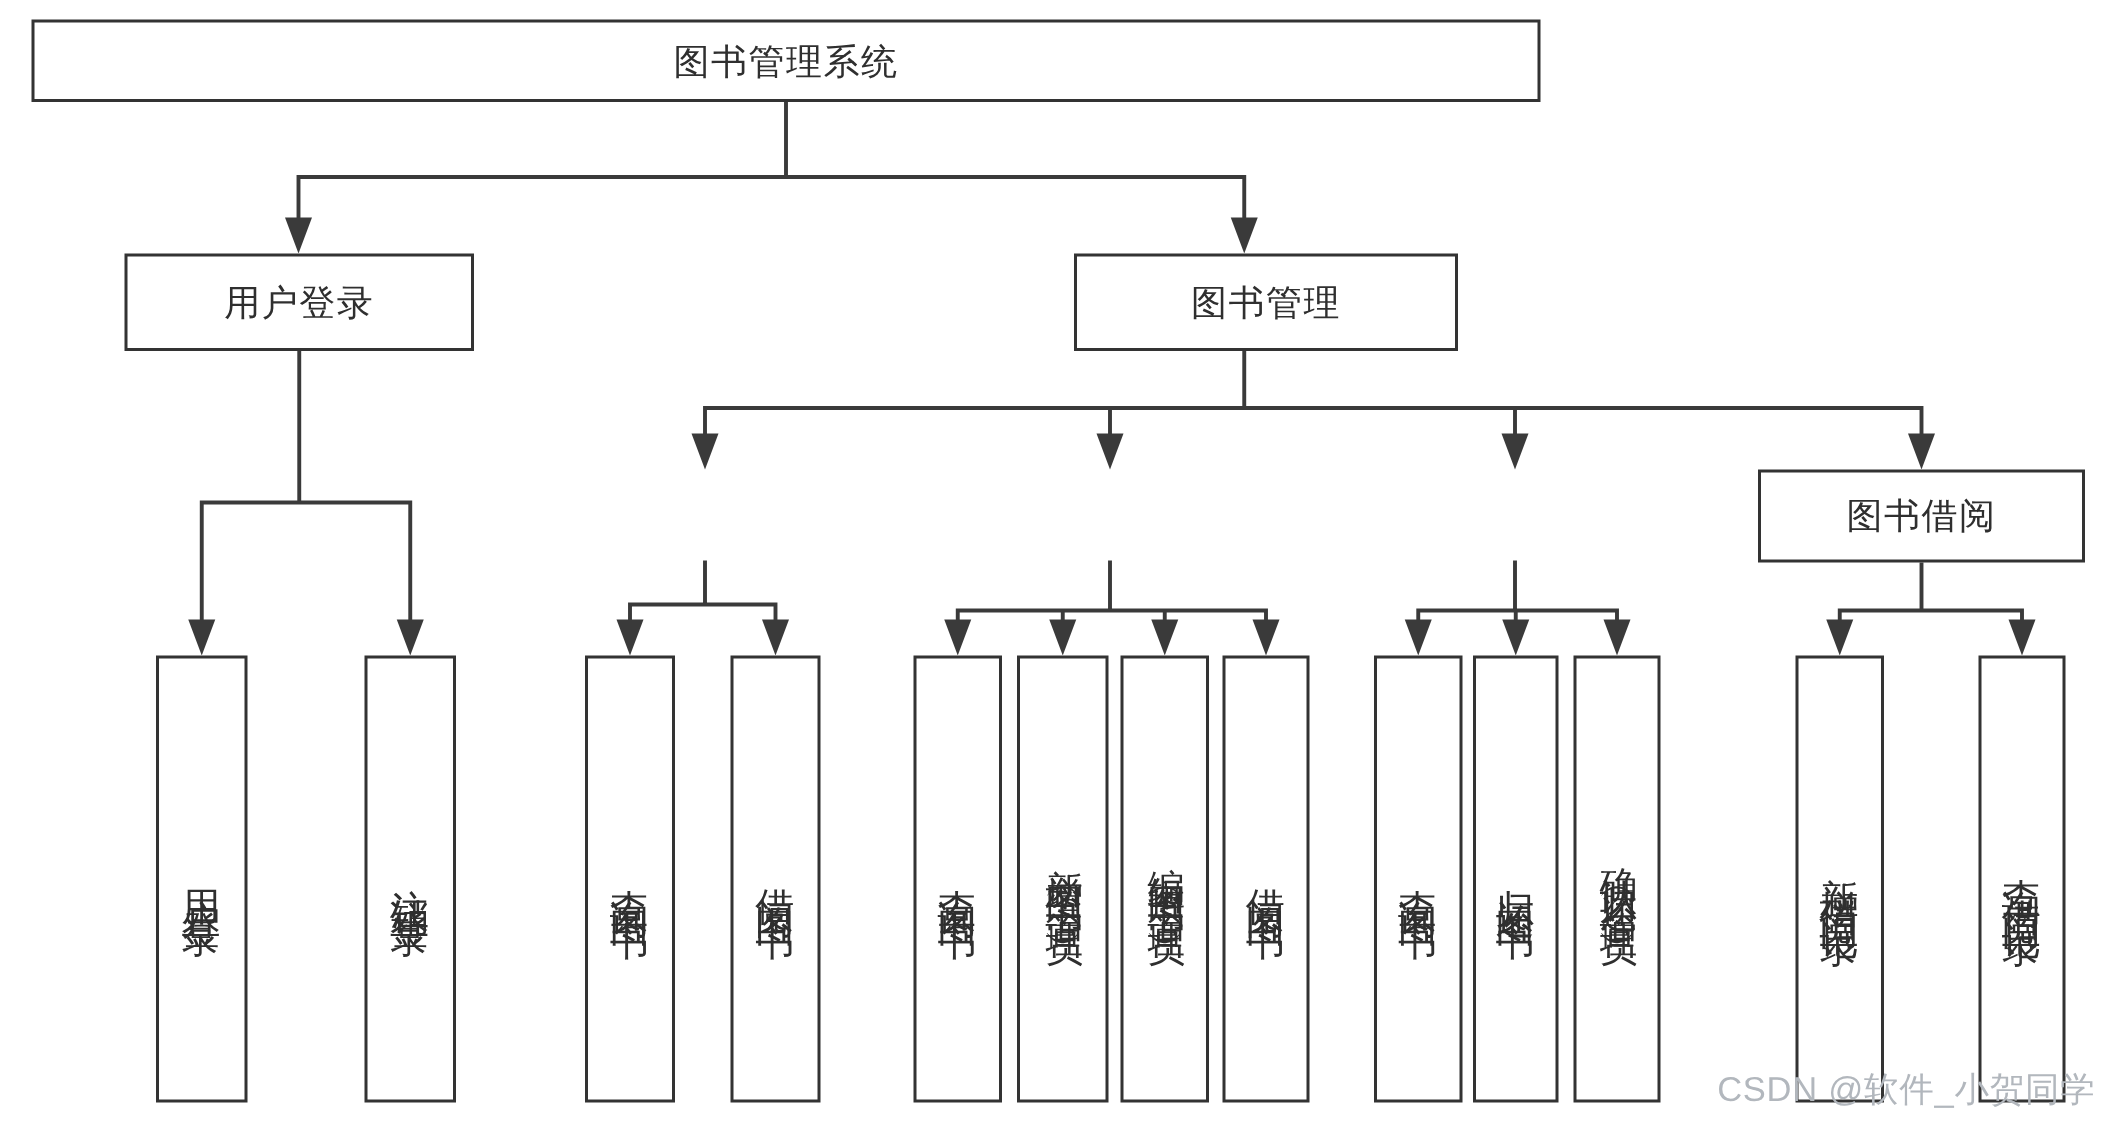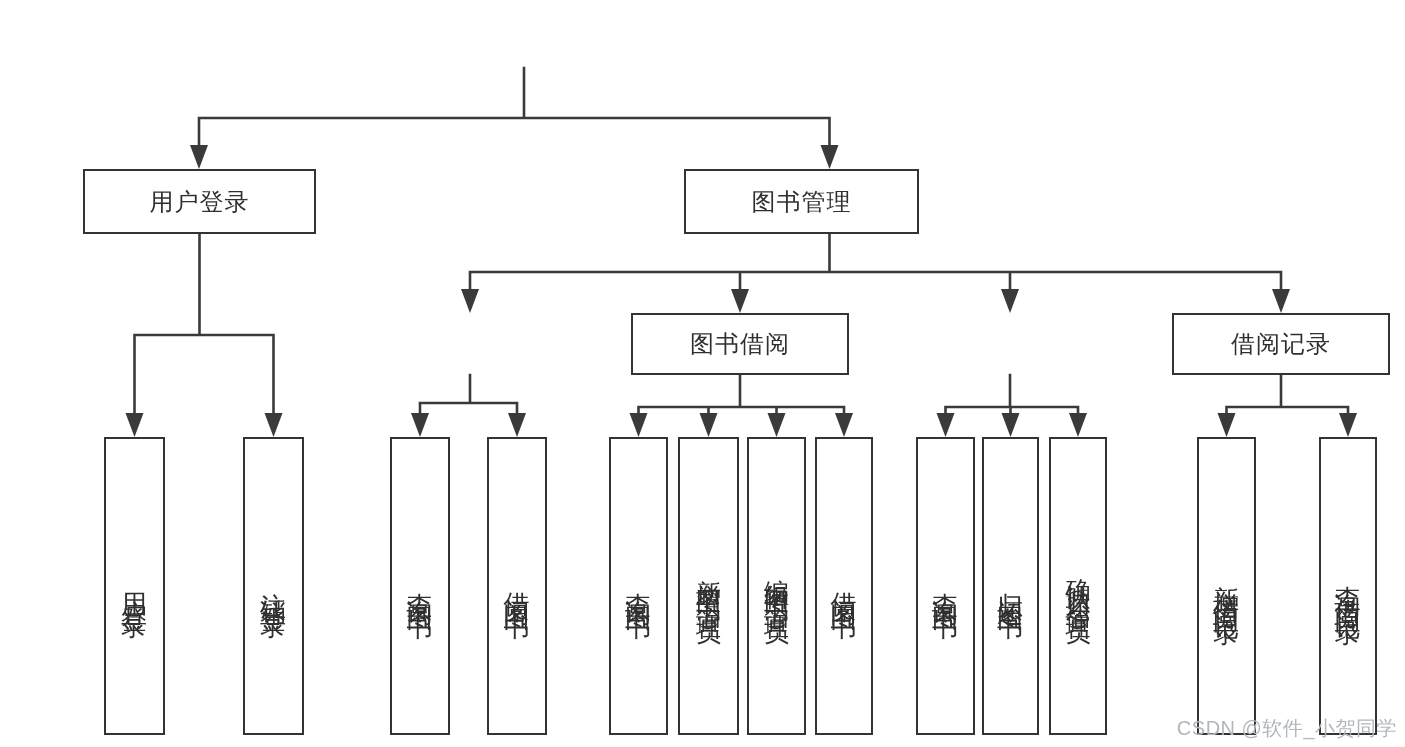--- a/index.html
+++ b/index.html
@@ -35,21 +35,21 @@
     font-size: 26px;
     letter-spacing: 7px;
     line-height: 1;
   }
   .leaf.long { letter-spacing: 6px; font-size: 25px; }
   .node span { display: block; }
   #watermark {
     position: absolute;
     right: 8px;
     bottom: 5px;
-    font-size: 20px;
+    font-size: 23px;
     color: var(--watermark, #b2b7bd);
     letter-spacing: 0.5px;
     z-index: 5;
     white-space: nowrap;
   }
 </style>
 </head>
 <body>
 
 <div id="canvas" style="--bg: #ffffff; --border: #333333; --text: #2f2f2f; --watermark: #b2b7bd;">
@@ -76,33 +76,33 @@
       <polygon points="835,413 853,413 844,437" fill="#3a3a3a"></polygon>
       <path d="M 1010 375 V 407 M 945.5 407 H 1078 M 945.5 407 V 416 M 1010.5 407 V 416 M 1078 407 V 416" fill="none" stroke="#3a3a3a" stroke-width="2.6" stroke-linecap="square"></path>
       <polygon points="936.5,413 954.5,413 945.5,437" fill="#3a3a3a"></polygon>
       <polygon points="1001.5,413 1019.5,413 1010.5,437" fill="#3a3a3a"></polygon>
       <polygon points="1069,413 1087,413 1078,437" fill="#3a3a3a"></polygon>
       <path d="M 1281 375 V 407 M 1226.5 407 H 1348 M 1226.5 407 V 416 M 1348 407 V 416" fill="none" stroke="#3a3a3a" stroke-width="2.6" stroke-linecap="square"></path>
       <polygon points="1217.5,413 1235.5,413 1226.5,437" fill="#3a3a3a"></polygon>
       <polygon points="1339,413 1357,413 1348,437" fill="#3a3a3a"></polygon>
     </svg>
 
+  <div class="node hbox root" style="left:21px;top:13px;width:1006px;height:55px">
+    <span>图书管理系统</span>
+  </div>
 
   <div class="node hbox" style="left:83px;top:169px;width:233px;height:65px">
     <span>用户登录</span>
   </div>
-  <div class="node hbox" style="left:684px;top:169px;width:235px;height:65px">
+  <div class="node hbox" style="left:716px;top:169px;width:256px;height:65px">
     <span>图书管理</span>
   </div>
 
-  <div class="node hbox" style="left:631px;top:313px;width:218px;height:62px">
+  <div class="node hbox" style="left:1172px;top:313px;width:218px;height:62px">
     <span>图书借阅</span>
-  </div>
-  <div class="node hbox" style="left:1172px;top:313px;width:218px;height:62px">
-    <span>借阅记录</span>
   </div>
 
   <div class="node leaf" style="left:104px;top:437px;width:61px;height:298px">
     <span>用户登录</span>
   </div>
   <div class="node leaf" style="left:243px;top:437px;width:61px;height:298px">
     <span>注销登录</span>
   </div>
   <div class="node leaf" style="left:390px;top:437px;width:60px;height:298px">
     <span>查询图书</span>

